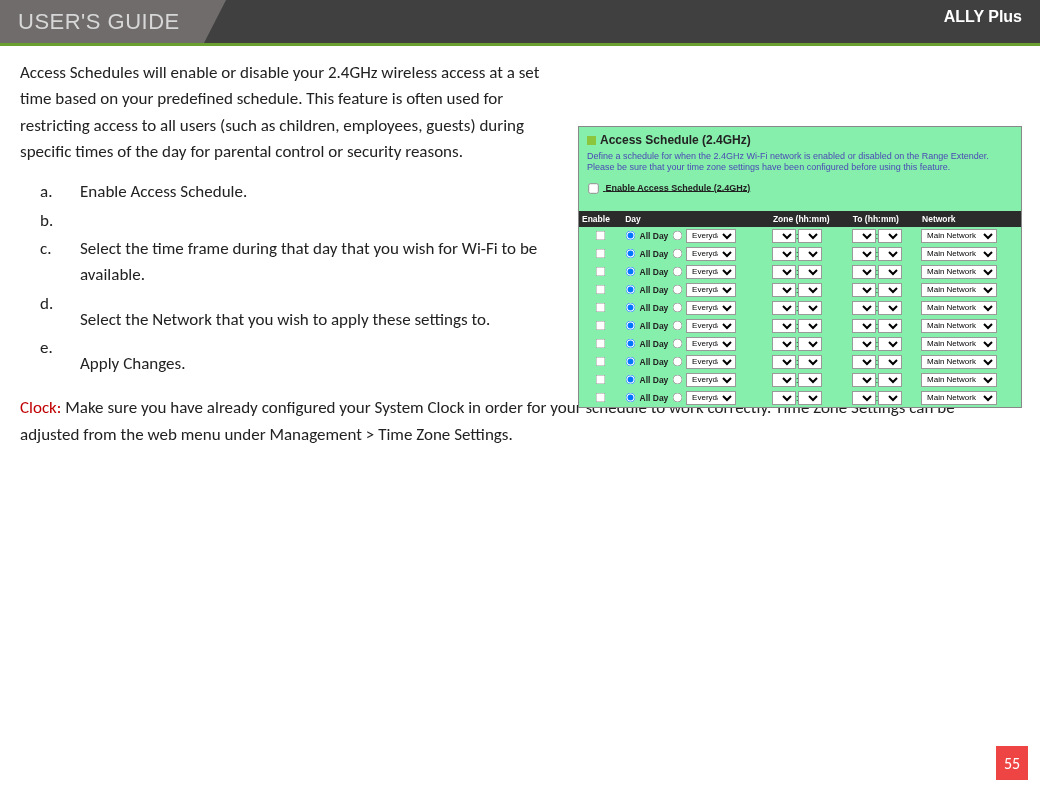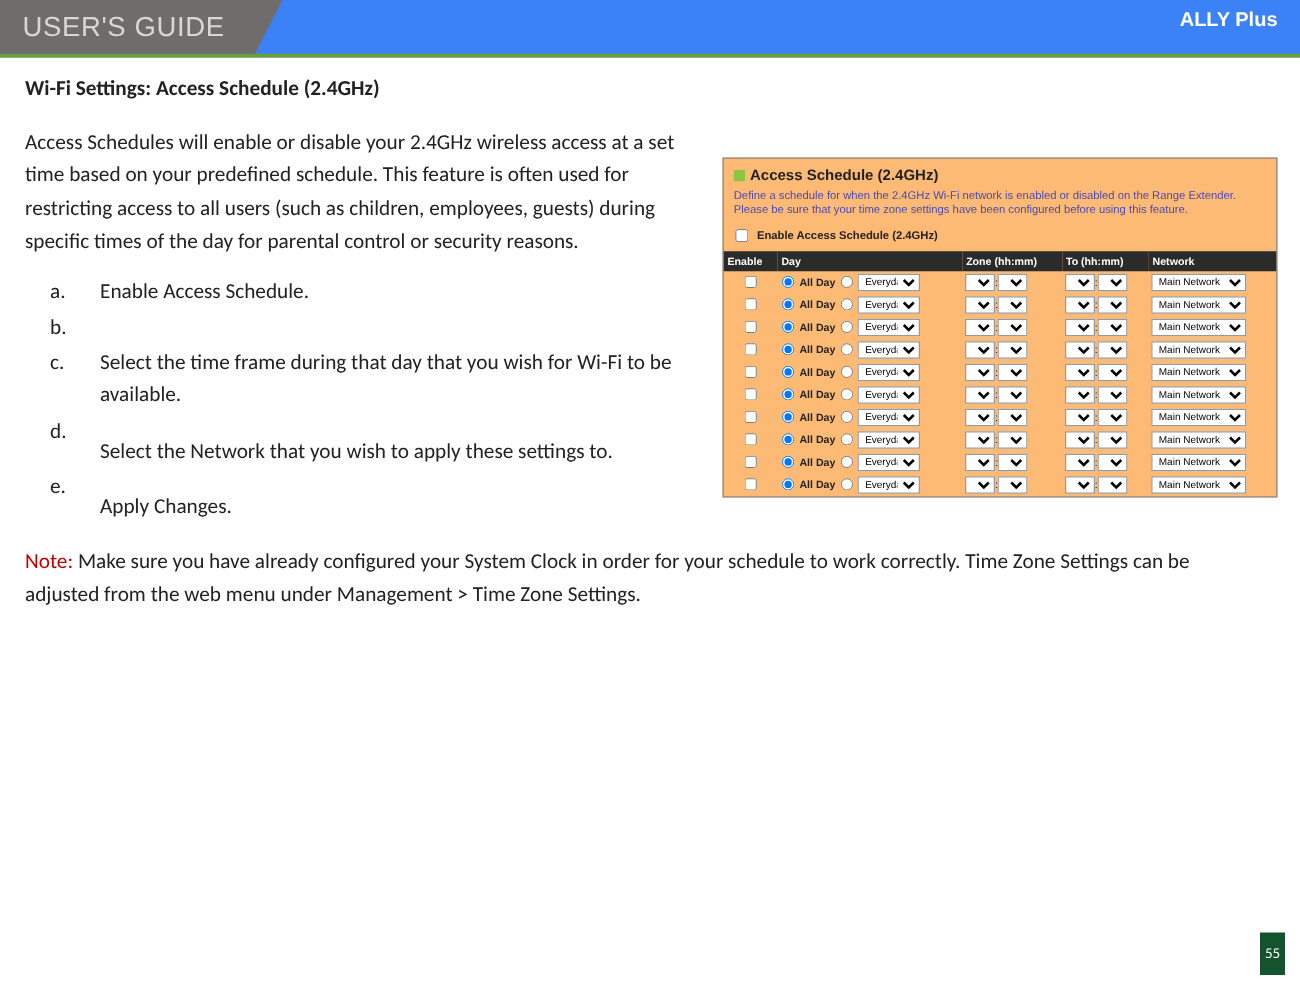--- a/index.html
+++ b/index.html
@@ -6,21 +6,21 @@
     margin: 0;
     padding: 0;
     font-family: Calibri, Arial, sans-serif;
     width: 1040px;
     height: 790px;
     background: #fff;
     position: relative;
     color: #222;
   }
   .header-bar {
-    background: #3b82f6;
+    background: #404040;
     height: 43px;
     position: relative;
     border-bottom: 3px solid #6aa02f;
   }
   .header-left-box {
     position: absolute;
     left: 0;
     top: 0;
     height: 43px;
     background: #706c6c;
@@ -95,21 +95,21 @@
     line-height: 1.55;
     width: 990px;
   }
   .note-label { color: #c00000; }
   .screenshot {
     position: absolute;
     right: 18px;
     top: 126px;
     width: 442px;
     border: 1px solid #888;
-    background: #fdba74;
+    background: #86efac;
     font-family: Arial, sans-serif;
   }
   .shot-title {
     padding: 6px 8px 2px 8px;
     font-size: 12px;
     font-weight: bold;
     color: #222;
   }
   .shot-title .sq {
     display: inline-block;
@@ -120,22 +120,23 @@
     vertical-align: middle;
   }
   .shot-desc {
     font-size: 9px;
     color: #4a4ab5;
     padding: 2px 8px 6px 8px;
     line-height: 1.25;
   }
   .shot-enable {
     font-size: 9px;
-    padding: 2px 8px 6px 8px;
-    font-weight: bold;
+    padding: 2px 8px 16px 8px;
+    font-weight: bold;
+    text-decoration: underline;
   }
   .shot-enable input { margin: 0 3px 0 0; vertical-align: middle; transform: scale(0.8); }
   .shot-table {
     width: 100%;
     border-collapse: collapse;
     font-size: 8.5px;
   }
   .shot-table th {
     background: #2b2b2b;
     color: #fff;
@@ -161,42 +162,41 @@
     padding: 0 1px;
   }
   .day-sel { width: 50px; }
   .hh-sel { width: 24px; }
   .net-sel { width: 76px; }
   .allday { font-size: 8.5px; font-weight: bold; }
   .page-number {
     position: absolute;
     right: 12px;
     bottom: 10px;
-    background: #14532d;
+    background: #ef4444;
     color: #fff;
-    font-size: 12px;
-    width: 20px;
+    font-size: 16px;
+    width: 32px;
     height: 34px;
     display: flex;
     align-items: center;
     justify-content: center;
   }
 </style>
 </head>
 <body>
 
 <div class="header-bar">
   <div class="header-left-box">
     <span>USER'S GUIDE</span>
   </div>
   <div class="header-right">ALLY Plus</div>
 </div>
 
 <div class="content">
-  <div class="section-title">Wi-Fi Settings: Access Schedule (2.4GHz)</div>
   <div class="intro">Access Schedules will enable or disable your 2.4GHz wireless access at a set time based on your predefined schedule. This feature is often used for restricting access to all users (such as children, employees, guests) during specific times of the day for parental control or security reasons.</div>
 
   <div class="steps">
     <div class="step-row">
       <div class="step-label">a.</div>
       <div class="step-text">Enable Access Schedule.</div>
     </div>
     <div class="step-row">
       <div class="step-label">b.</div>
     </div>
@@ -208,21 +208,21 @@
       <div class="step-label">d.</div>
       <div class="step-text">Select the Network that you wish to apply these settings to.</div>
     </div>
     <div class="step-row step-e-row">
       <div class="step-label">e.</div>
       <div class="step-text">Apply Changes.</div>
     </div>
   </div>
 
   <div class="note-block">
-    <span class="note-label">Note:</span><span>  Make sure you have already configured your System Clock in order for your schedule to work correctly. Time Zone Settings can be adjusted from the web menu under Management &gt; Time Zone Settings.</span>
+    <span class="note-label">Clock:</span><span>  Make sure you have already configured your System Clock in order for your schedule to work correctly. Time Zone Settings can be adjusted from the web menu under Management &gt; Time Zone Settings.</span>
   </div>
 </div>
 
 <div class="screenshot">
   <div class="shot-title">
     <span class="sq"></span><span>Access Schedule (2.4GHz)</span>
   </div>
   <div class="shot-desc">Define a schedule for when the 2.4GHz Wi-Fi network is enabled or disabled on the Range Extender. Please be sure that your time zone settings have been configured before using this feature.</div>
   <div class="shot-enable">
     <input type="checkbox" style="">

